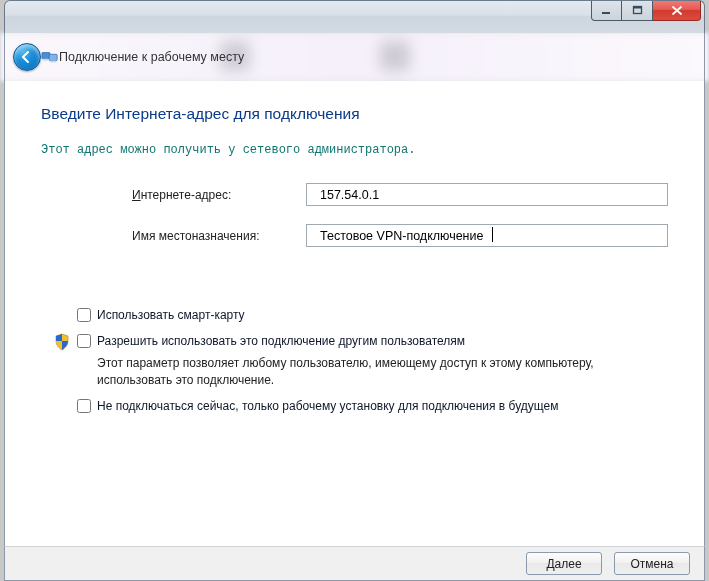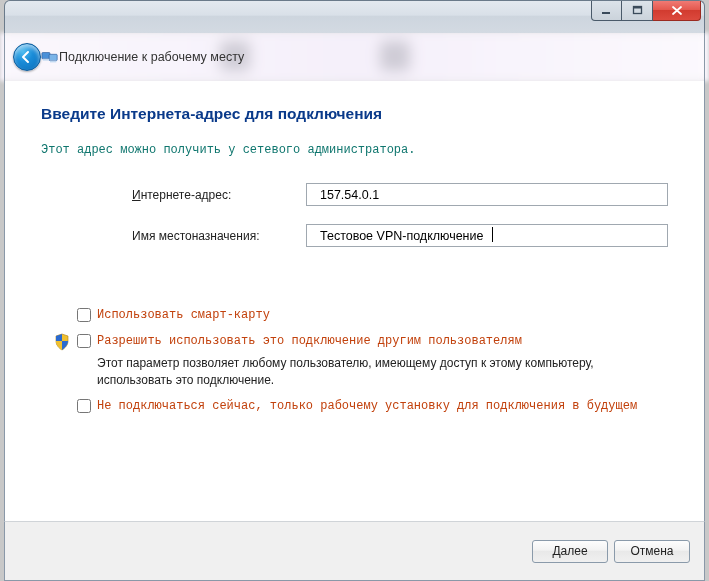--- a/index.html
+++ b/index.html
@@ -109,21 +109,21 @@
       border-left: 1px solid #8a98a8;
       border-right: 1px solid #8a98a8;
       padding: 24px 36px 20px 36px;
       display: flex; flex-direction: column;
       position: relative;
     }
     .heading {
       font-size: 15.5px;
       color: #0a3a8a;
       margin-bottom: 20px;
-      font-weight: 700;
+      font-weight: 400;
     }
     .subtext {
       font-size: 12px;
       color: #0f766e;
       margin-bottom: 26px;
       font-family: Liberation Mono, monospace;
     }
     .form-row {
       display: flex;
       align-items: center;
@@ -172,41 +172,40 @@
       width: 18px; height: 18px;
     }
     .chk {
       width: 14px; height: 14px;
       margin-top: 1px;
       flex-shrink: 0;
     }
     .chk-text {
       font-size: 12px;
       line-height: 1.35;
-      color: #c2410c;
-      font-family: Liberation Mono, monospace;
+      color: #0f172a;
     }
     .chk-desc {
       font-size: 12px;
       color: #222;
       line-height: 1.35;
       margin-left: 20px;
       margin-bottom: 10px;
       margin-top: -4px;
     }
     
     .footer {
-      height: 60px;
+      height: 35px;
       background: #f0f0f0;
       border: 1px solid #8a98a8;
       border-top: 1px solid #d0d4d8;
       display: flex;
       justify-content: flex-end;
       align-items: center;
-      gap: 6px;
+      gap: 12px;
       padding-right: 14px;
     }
     .btn {
       min-width: 76px;
       height: 23px;
       padding: 0 14px;
       font-size: 12px;
       font-family: inherit;
       background: linear-gradient(to bottom, #fdfdfd 0%, #f2f2f2 45%, #e8e8e8 46%, #f0f0f0 100%);
       border: 1px solid #8a9aaa;

